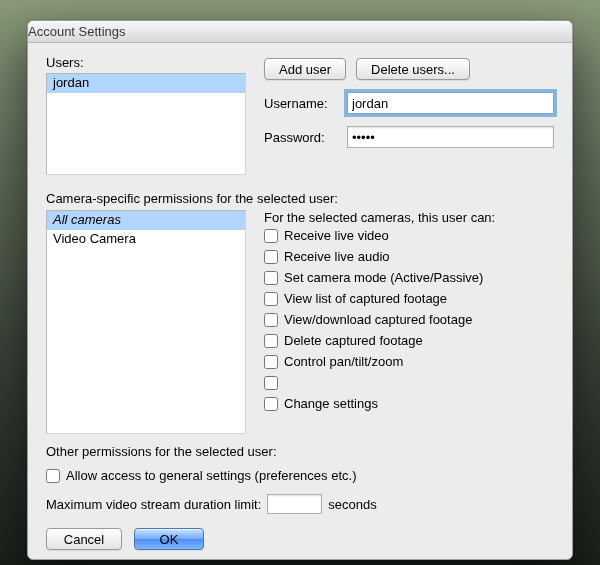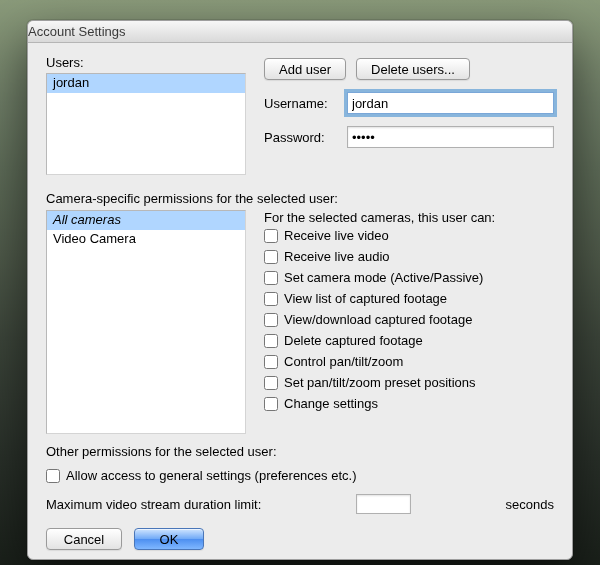--- a/index.html
+++ b/index.html
@@ -106,21 +106,21 @@
   #cam-list { width:200px; height:224px; }
   .permscol { flex:1; margin-left:18px; }
 
   .cbrow { display:flex; align-items:center; height:21px; }
   .cbrow input[type=checkbox] {
     width:14px; height:14px; margin:0 6px 0 0;
     accent-color:#6b6b6b;
   }
 
   .other { margin-top:10px; }
-  .maxrow { display:flex; align-items:center; margin-top:8px; gap:6px;justify-content:space-between;}
+  .maxrow { display:flex; align-items:center; margin-top:8px; gap:6px;}
   input.small { width:55px; height:20px; font:inherit; padding:1px 3px;
     border:1px solid #b0b0b0; background:#fff;
     box-shadow: inset 0 1px 2px rgba(0,0,0,.12);
   }
 
   .footer { display:flex; justify-content:flex-start; gap:12px; margin-top:14px; }
   .footer button { min-width:76px; }
 </style>
 </head>
 <body>
@@ -185,21 +185,20 @@
             <div class="cbrow">
               <input type="checkbox" style="">
               <span>Delete captured footage</span>
             </div>
             <div class="cbrow">
               <input type="checkbox" style="">
               <span>Control pan/tilt/zoom</span>
             </div>
             <div class="cbrow">
               <input type="checkbox" style="">
-              <span>Set pan/tilt/zoom preset positions</span>
             </div>
             <div class="cbrow">
               <input type="checkbox" style="">
               <span>Change settings</span>
             </div>
           </div>
       </div>
     </div>
 
     <div class="other">

